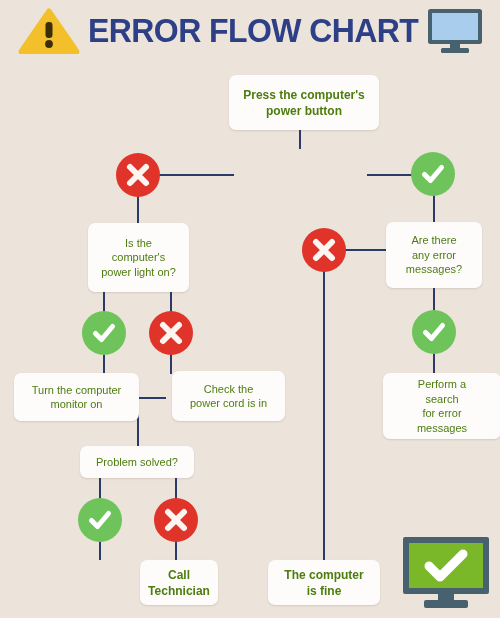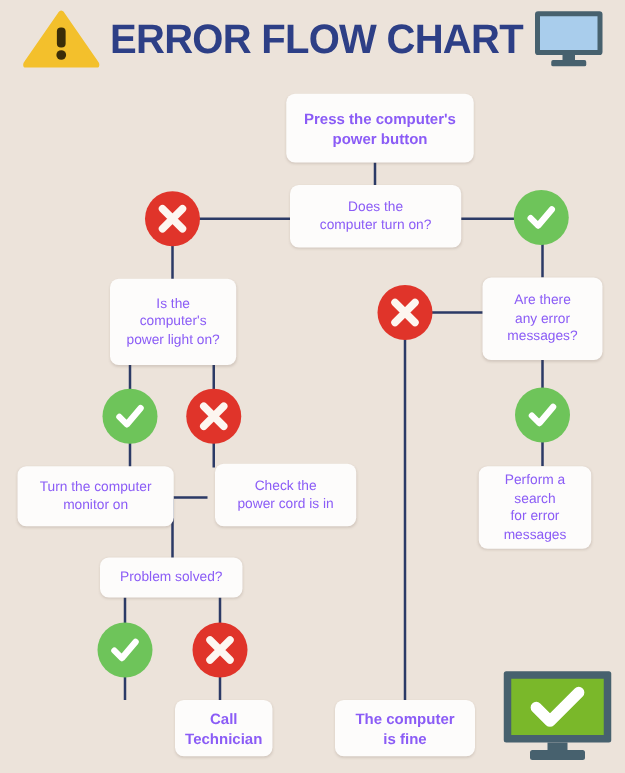--- a/index.html
+++ b/index.html
@@ -50,21 +50,21 @@
     left: 425px; top: 7px;
     width: 60px; height: 48px;
   }
 
   
   .node {
     position: absolute;
     background: #fdfcfb;
     border-radius: 7px;
     box-shadow: 0 1px 2px rgba(90,70,55,0.16);
-    color: #8b5cf6;
+    color: #4d7c0f;
     font-size: 11px;
     line-height: 14.5px;
     text-align: center;
     display: flex;
     align-items: center;
     justify-content: center;
     box-sizing: border-box;
     padding: 3px 5px;
   }
   .node.bold {
@@ -161,24 +161,20 @@
   <div class="line vline" style="left:175px; top:478px; height:21px;"></div>
 
   <div class="line vline" style="left:99px; top:541px; height:19px;"></div>
   <div class="line vline" style="left:175px; top:541px; height:19px;"></div>
 
   <div class="node bold" style="left:229px; top:75px; width:150px; height:55px;">
     <span>Press the computer's
 power button</span>
   </div>
 
-  <div class="node" style="left:232px; top:148px; width:137px; height:50px;">
-    <span>Does the
-computer turn on?</span>
-  </div>
 
   <div class="node" style="left:88px; top:223px; width:101px; height:69px;">
     <span>Is the
 computer's
 power light on?</span>
   </div>
 
   <div class="node" style="left:386px; top:222px; width:96px; height:66px;">
     <span>Are there
 any error
@@ -188,21 +184,21 @@
   <div class="node" style="left:14px; top:373px; width:125px; height:48px;">
     <span>Turn the computer
 monitor on</span>
   </div>
 
   <div class="node" style="left:148px; top:371px; width:113px; height:50px;margin-left:24px;">
     <span>Check the
 power cord is in</span>
   </div>
 
-  <div class="node" style="left:383px; top:373px; width:90px; height:66px;">
+  <div class="node" style="left:383px; top:373px; width:118px; height:66px;">
     <span>Perform a
 search
 for error
 messages</span>
   </div>
 
   <div class="node" style="left:80px; top:446px; width:114px; height:32px;">
     <span>Problem solved?</span>
   </div>
 

